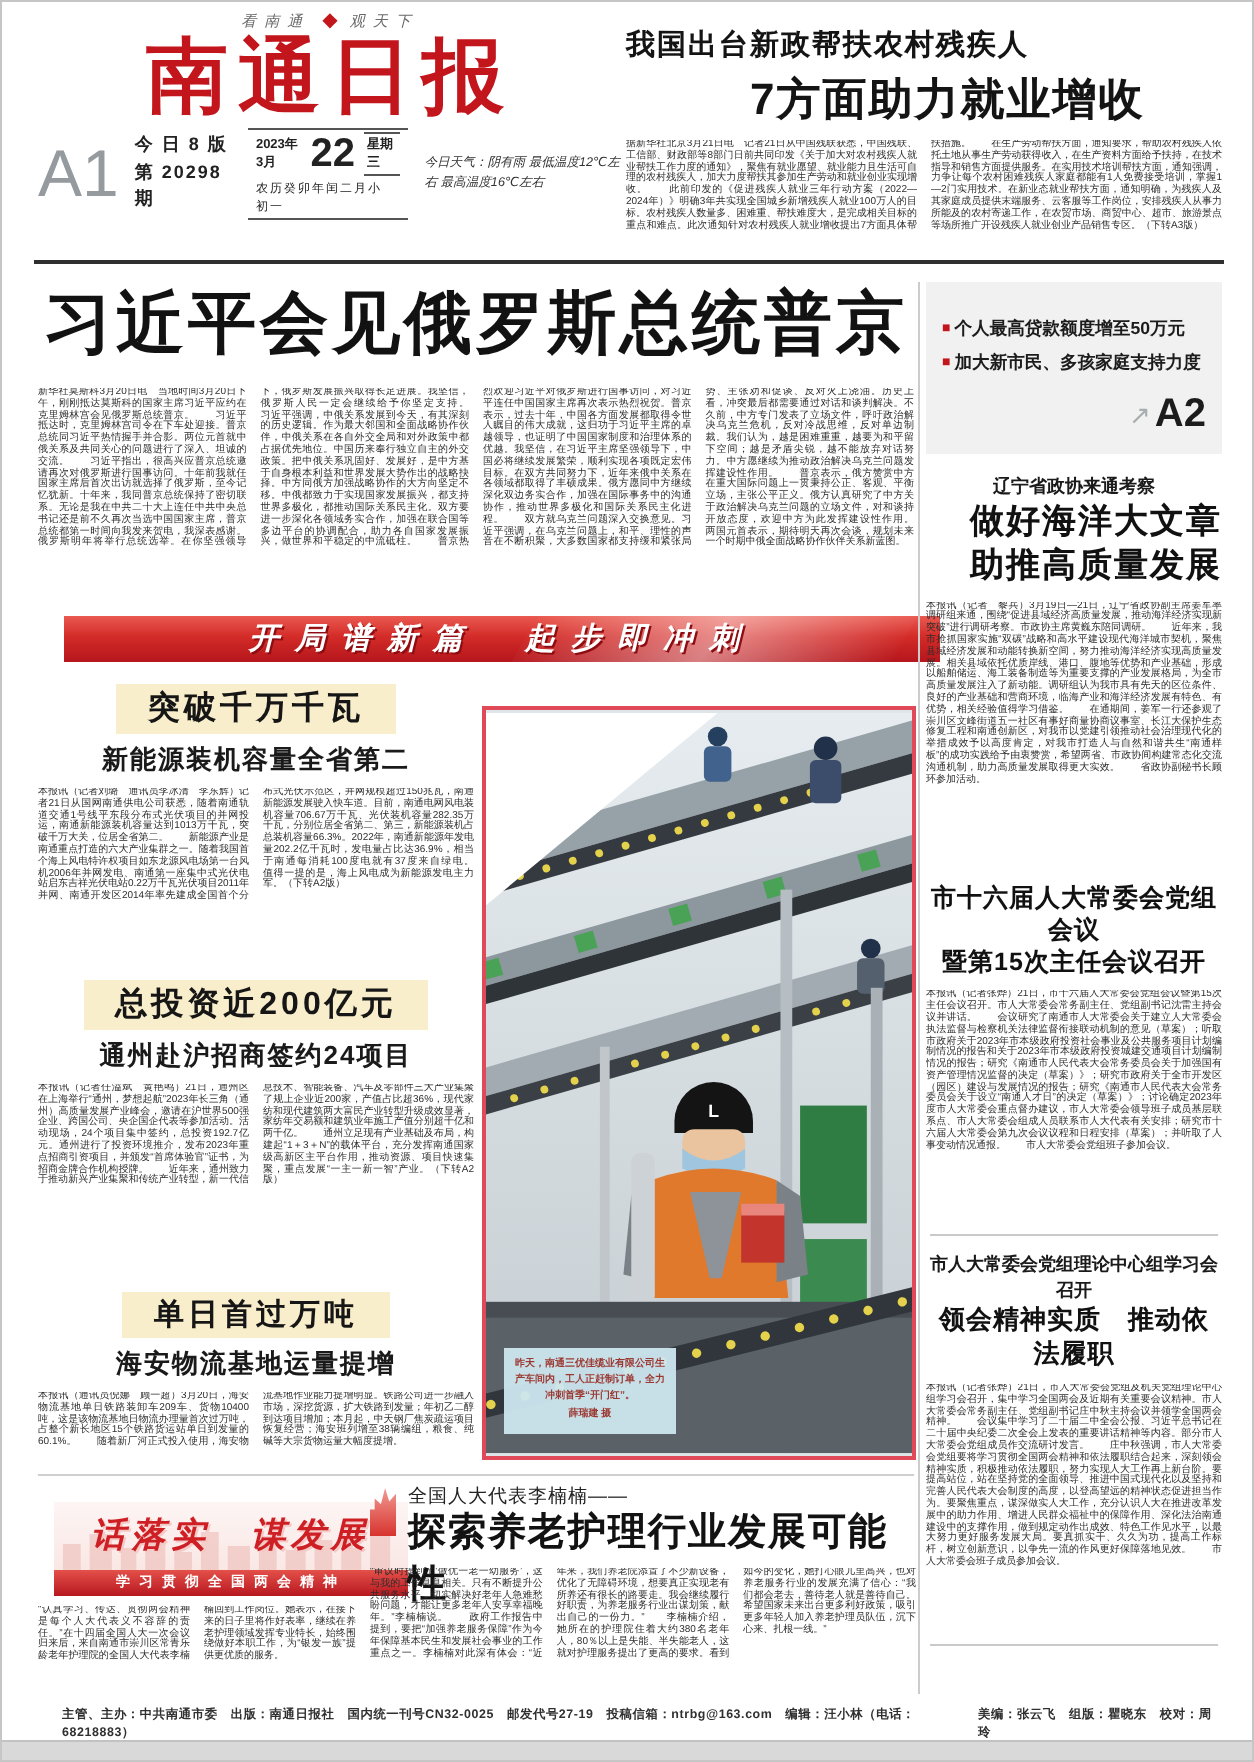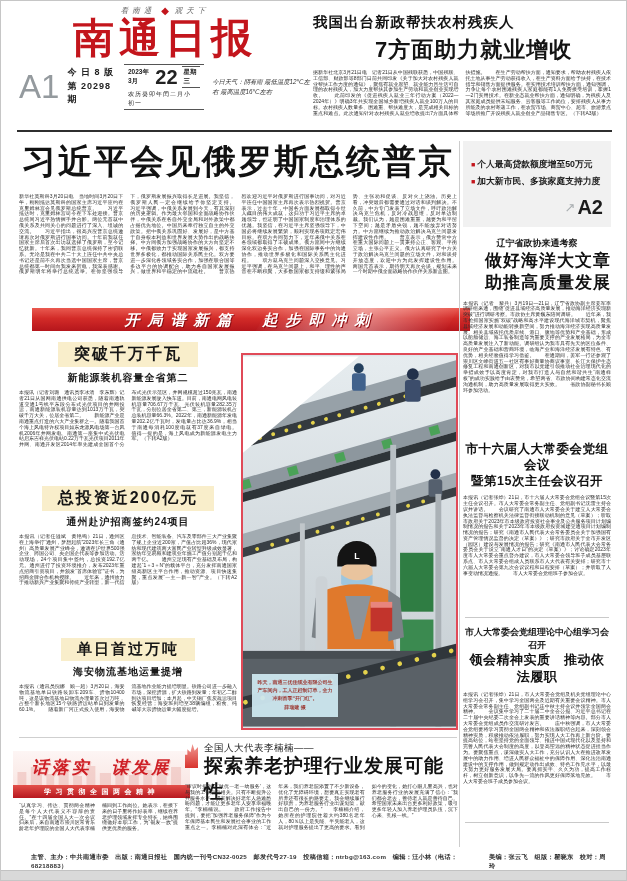--- a/index.html
+++ b/index.html
@@ -53,21 +53,21 @@
            transform:skewX(-30deg);}
   .banner1-text{position:relative;display:block;text-align:center;line-height:23px;
            color:#fff;font-weight:bold;font-style:italic;font-size:15px;letter-spacing:8px;
            text-shadow:1px 1px 0 #8e0d12;}
 
   
   .left-col{left:18px;top:341px;width:218px;}
   .pill{display:block;margin:0 auto;width:fit-content;background:#f9eecb;
         padding:2px 16px;font-size:16px;font-weight:bold;letter-spacing:2px;color:#161616;}
   .pill.small{font-size:15px;}
-  .subhead{margin-top:4px;text-align:center;font-size:10px;font-weight:bold;letter-spacing:1px;color:#1a1a1a;}
+  .subhead{margin-top:4px;text-align:center;font-size:13px;font-weight:bold;letter-spacing:1px;color:#1a1a1a;}
   .art-body{margin-top:5px;}
   .art{margin-bottom:8px;}
   .h-88{height:88px;} .h-96{height:96px;} .h-56{height:56px;}
 
   
   .photo{left:240px;top:352px;width:217px;height:377px;border:2px solid #e04a58;background:#dfe6ea;}
   .photo svg{display:block;width:100%;height:100%;}
   .caption{position:absolute;left:9px;bottom:11px;width:86px;background:rgba(206,231,239,.95);
            padding:5px 4px;font-size:5px;line-height:1.55;color:#9c3832;text-align:center;font-weight:bold;}
   .credit{display:block;margin-top:2px;}
@@ -86,21 +86,21 @@
   .rail-kicker{margin-top:10px;text-align:center;font-size:9px;font-weight:bold;color:#1a1a1a;}
   .rail-h15{text-align:right;font-size:17px;font-weight:bold;letter-spacing:1px;line-height:1.3;color:#111;}
   .rail-h12{text-align:center;font-size:12.5px;font-weight:bold;letter-spacing:.5px;line-height:1.3;color:#111;}
   .rail-h13{text-align:center;font-size:13px;font-weight:bold;letter-spacing:.5px;line-height:1.3;color:#111;}
   .rail-body{margin-top:6px;}
   .rh-132{height:132px;} .rh-114{height:114px;} .rh-122{height:122px;}
   .rail-divider{border-top:1px solid #c9c9c9;margin:8px 2px;}
 
   
   .h-divider{left:18px;top:736px;width:438px;height:1px;background:#cfcfcf;}
-  .b-banner{left:12px;top:750px;width:177px;height:47px;overflow:hidden;
+  .b-banner{left:26px;top:750px;width:177px;height:47px;overflow:hidden;
             background:linear-gradient(180deg,#fdf5f4 0%,#f8e2de 100%);}
   .b-banner svg{position:absolute;left:0;bottom:12px;width:100%;height:22px;opacity:.65;}
   .b-banner-title{position:relative;margin-top:5px;text-align:center;font-size:17px;font-weight:bold;
             font-style:italic;letter-spacing:3px;color:#ce1f25;
             font-family:"DejaVu Serif","Liberation Serif",serif;text-shadow:1px 1px 0 #f4c9c6;}
   .b-banner-bar{position:absolute;left:0;bottom:0;width:100%;height:13px;
             background:linear-gradient(180deg,#e4504a 0%,#b7181f 100%);
             color:#fff;font-size:7px;font-weight:bold;letter-spacing:4.5px;
             text-align:center;line-height:13px;}
   .rep-icon{left:184px;top:743px;width:13px;height:24px;

